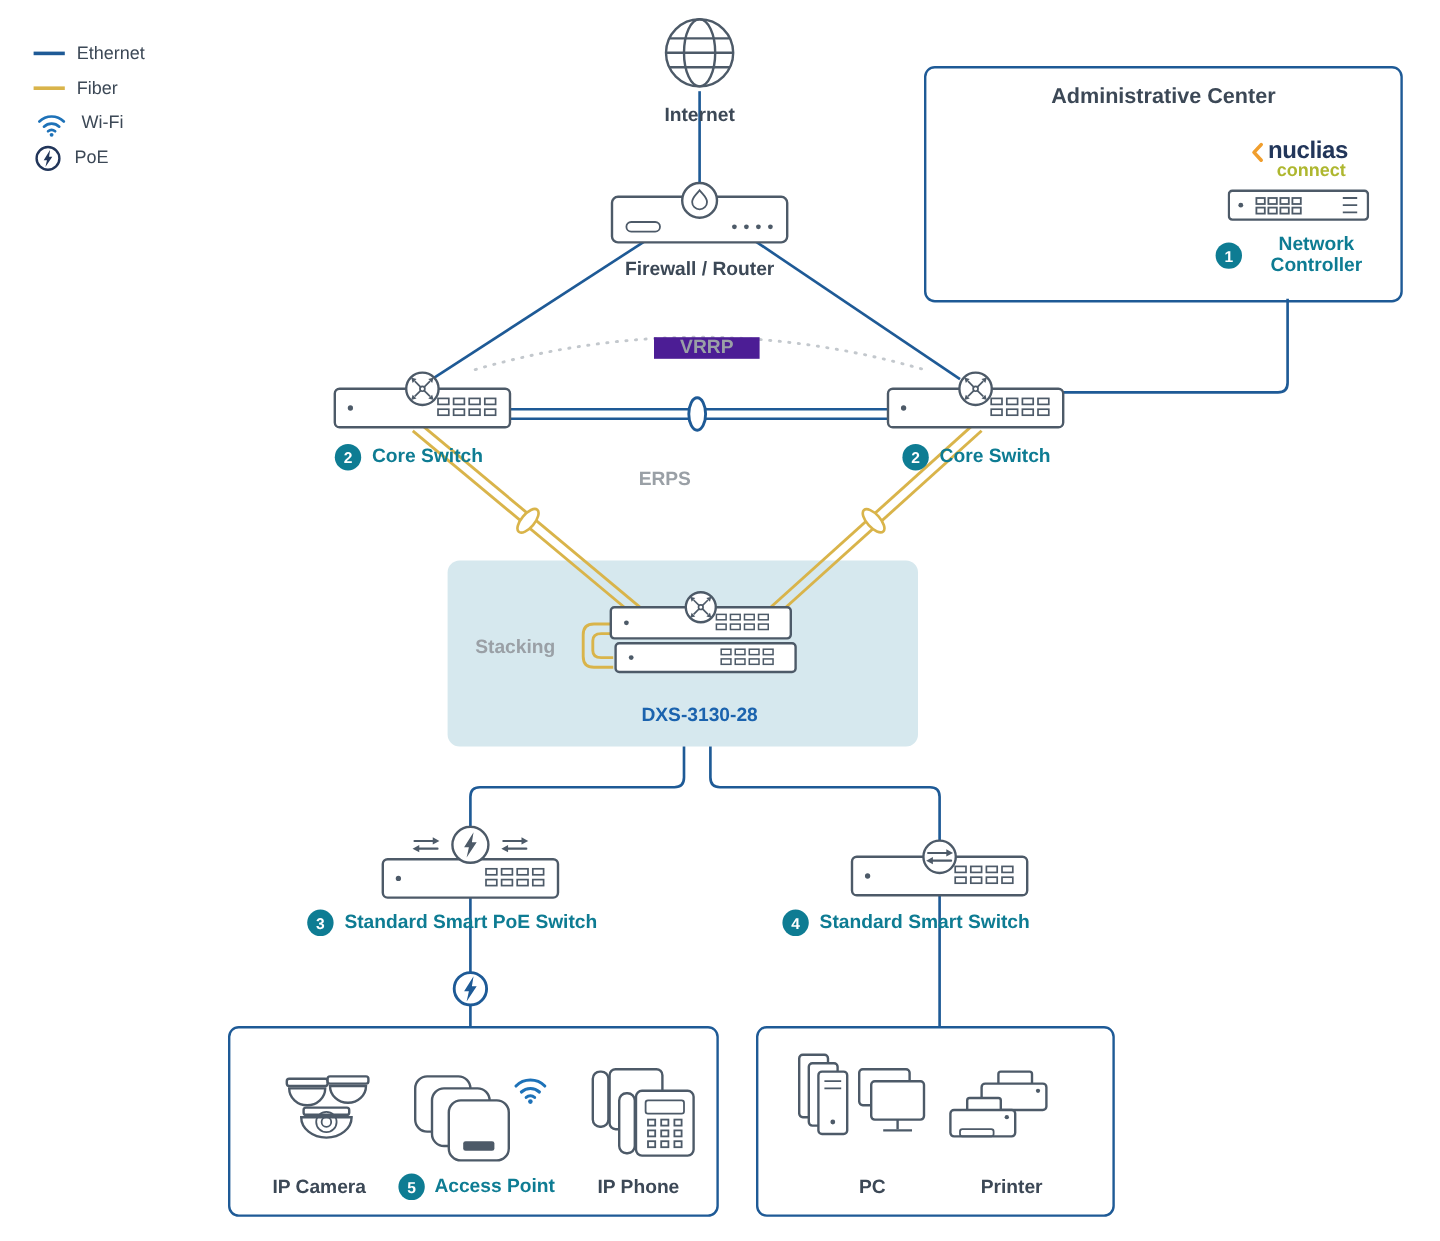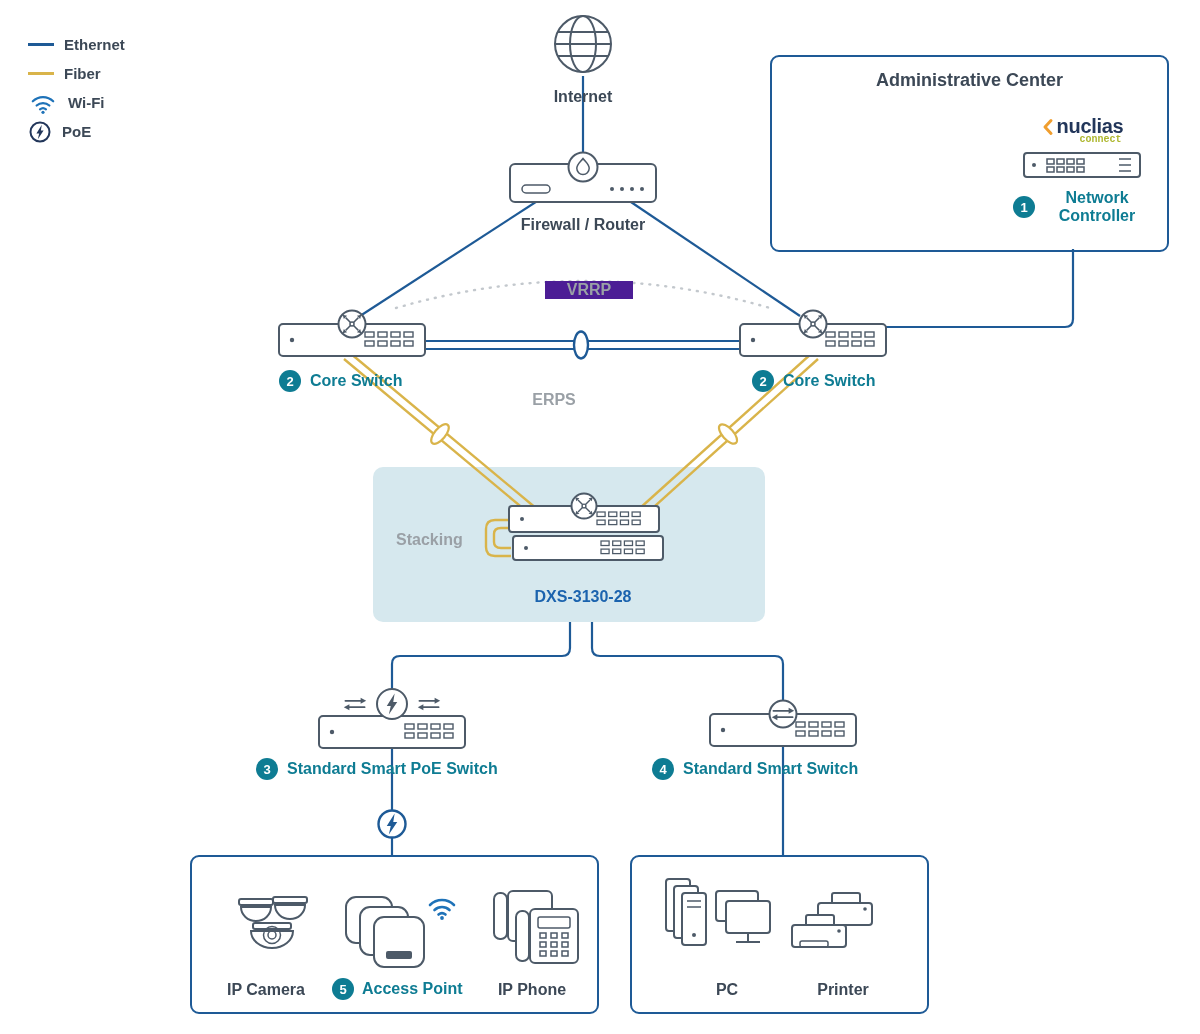--- a/index.html
+++ b/index.html
@@ -37,26 +37,26 @@
   .badge{width:22px;height:22px;border-radius:50%;background:var(--teal,#0e7c93);color:#fff;
     font-size:13px;font-weight:700;display:flex;align-items:center;justify-content:center;flex:0 0 auto;}
   .brow{position:absolute;display:flex;align-items:center;gap:9px;}
   .brow .lbl-inline{white-space:nowrap;font-weight:700;font-size:16px;color:var(--teal,#0e7c93);}
   .ebox{position:absolute;border:2px solid var(--ethernet,#1e5a96);border-radius:9px;}
   .col{position:absolute;display:flex;flex-direction:column;align-items:center;}
   
   .legend{position:absolute;left:28px;top:34px;display:flex;flex-direction:column;gap:8px;}
   .legend .lrow{display:flex;align-items:center;gap:10px;height:21px;}
   .sw{display:inline-block;width:26px;height:3px;}
-  .leg-lbl{font-size:15px;font-weight:700;color:var(--ink,#3c4856);}
+  .leg-lbl{font-size:15px;font-weight:400;color:var(--ink,#3c4856);}
   
   .logo{display:flex;flex-direction:column;align-items:center;}
   .logo-top{display:flex;align-items:center;gap:3px;}
   .logo-word{font-size:20px;font-weight:700;color:var(--navy,#22365a);letter-spacing:-0.3px;}
-  .logo-sub{font-size:10px;font-weight:700;color:var(--olive,#aeb72f);margin-top:-4px;align-self:flex-end;padding-right:2px;font-family:Liberation Mono, monospace;}
+  .logo-sub{font-size:15px;font-weight:700;color:var(--olive,#aeb72f);margin-top:-4px;align-self:flex-end;padding-right:2px;}
 </style>
 </head>
 <body>
 
 <div class="canvas">
 
   <svg width="0" height="0" style="position:absolute" aria-hidden="true">
     <defs>
       <g id="ic-xarrows" stroke="#4d5a68" stroke-width="1.7" fill="#4d5a68">
         <line x1="0" y1="0" x2="7.5" y2="-7.5"></line>

